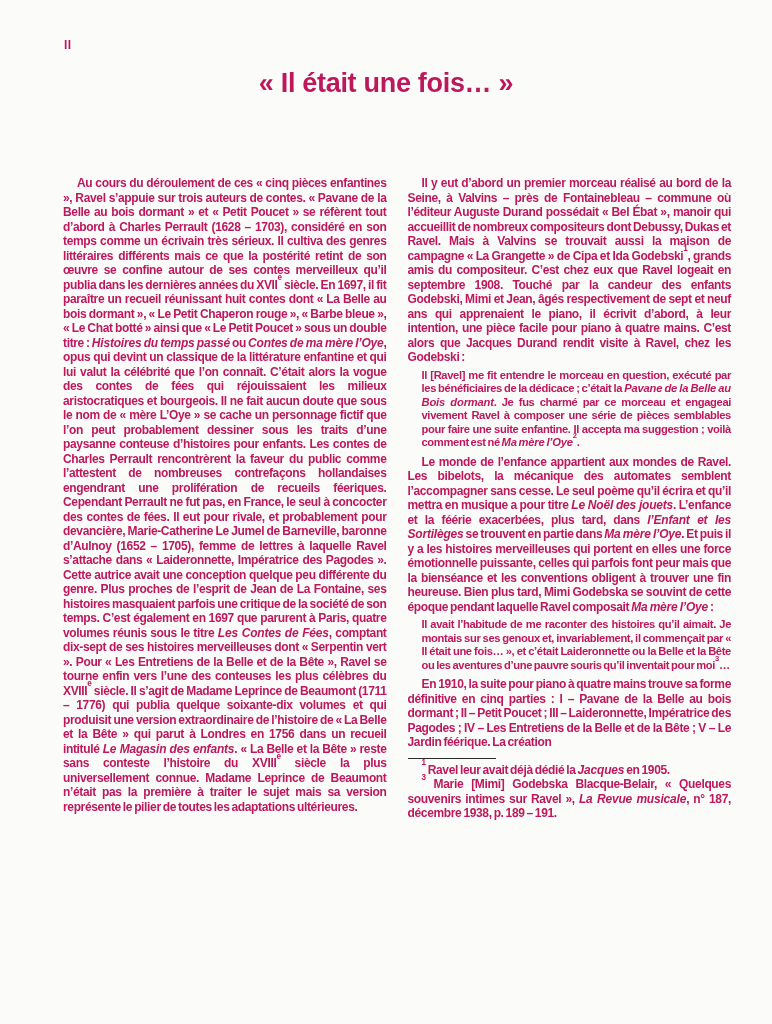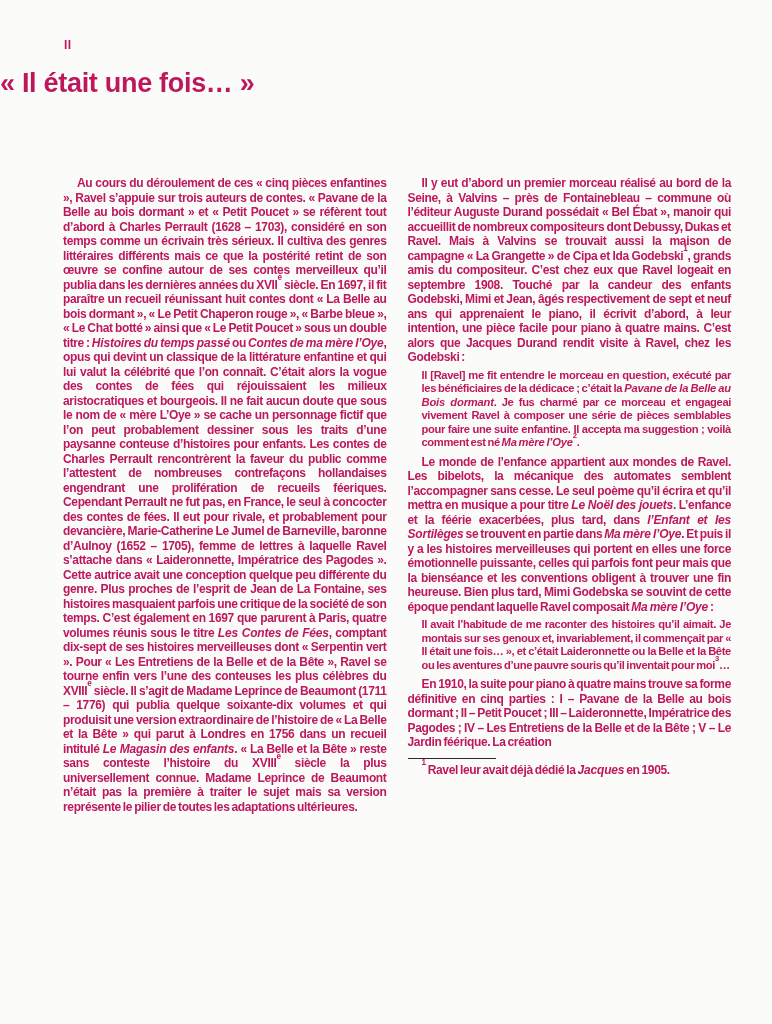--- a/index.html
+++ b/index.html
@@ -12,20 +12,21 @@
     font-family:"Liberation Sans","DejaVu Sans",sans-serif;
     color:#be185d;
     -webkit-font-smoothing:antialiased;
   }
   .page-number{
     position:absolute;top:38px;left:64px;
     font-size:12px;font-weight:700;letter-spacing:.5px;
   }
   .title{
     position:absolute;top:68px;left:0;width:100%;
+    text-align:center;
     font-size:27px;font-weight:700;letter-spacing:-.3px;
     margin:0;
   }
   .columns{
     position:absolute;top:176px;left:63px;width:668px;
     display:grid;grid-template-columns:1fr 1fr;column-gap:21px;
   }
   .col{min-width:0;}
   .body-text, .body-text p{
     font-size:12px;font-weight:700;
@@ -80,16 +81,17 @@
 
       <p class="indent">Le monde de l’enfance appartient aux mondes de Ravel. Les bibelots, la mécanique des automates semblent l’accompagner sans cesse. Le seul poème qu’il écrira et qu’il mettra en musique a pour titre <i>Le Noël des jouets</i>. L’enfance et la féérie exacerbées, plus tard, dans <i>l’Enfant et les Sortilèges</i> se trouvent en partie dans <i>Ma mère l’Oye</i>. Et puis il y a les histoires merveilleuses qui portent en elles une force émotionnelle puissante, celles qui parfois font peur mais que la bienséance et les conventions obligent à trouver une fin heureuse. Bien plus tard, Mimi Godebska se souvint de cette époque pendant laquelle Ravel composait <i>Ma mère l’Oye</i> :</p>
 
       <div class="quote">Il avait l’habitude de me raconter des histoires qu’il aimait. Je montais sur ses genoux et, invariablement, il commençait par « Il était une fois… », et c’était Laideronnette ou la Belle et la Bête ou les aventures d’une pauvre souris qu’il inventait pour moi<sup>3</sup>…</div>
 
       <p class="indent">En 1910, la suite pour piano à quatre mains trouve sa forme définitive en cinq parties : I – Pavane de la Belle au bois dormant ; II – Petit Poucet ; III – Laideronnette, Impératrice des Pagodes ; IV – Les Entretiens de la Belle et de la Bête ; V – Le Jardin féérique. La création</p>
 
       <hr class="footnote-rule">
 
       <p class="footnote"><sup>1</sup> Ravel leur avait déjà dédié la <i>Jacques</i> en 1905.</p>
+      <p class="footnote"><sup>3</sup> Marie [Mimi] Godebska Blacque-Belair, « Quelques souvenirs intimes sur Ravel », <i>La Revue musicale</i>, n° 187, décembre 1938, p. 189 – 191.</p>
     </div>
 
   </div>
 </div>
 
 </body></html>

